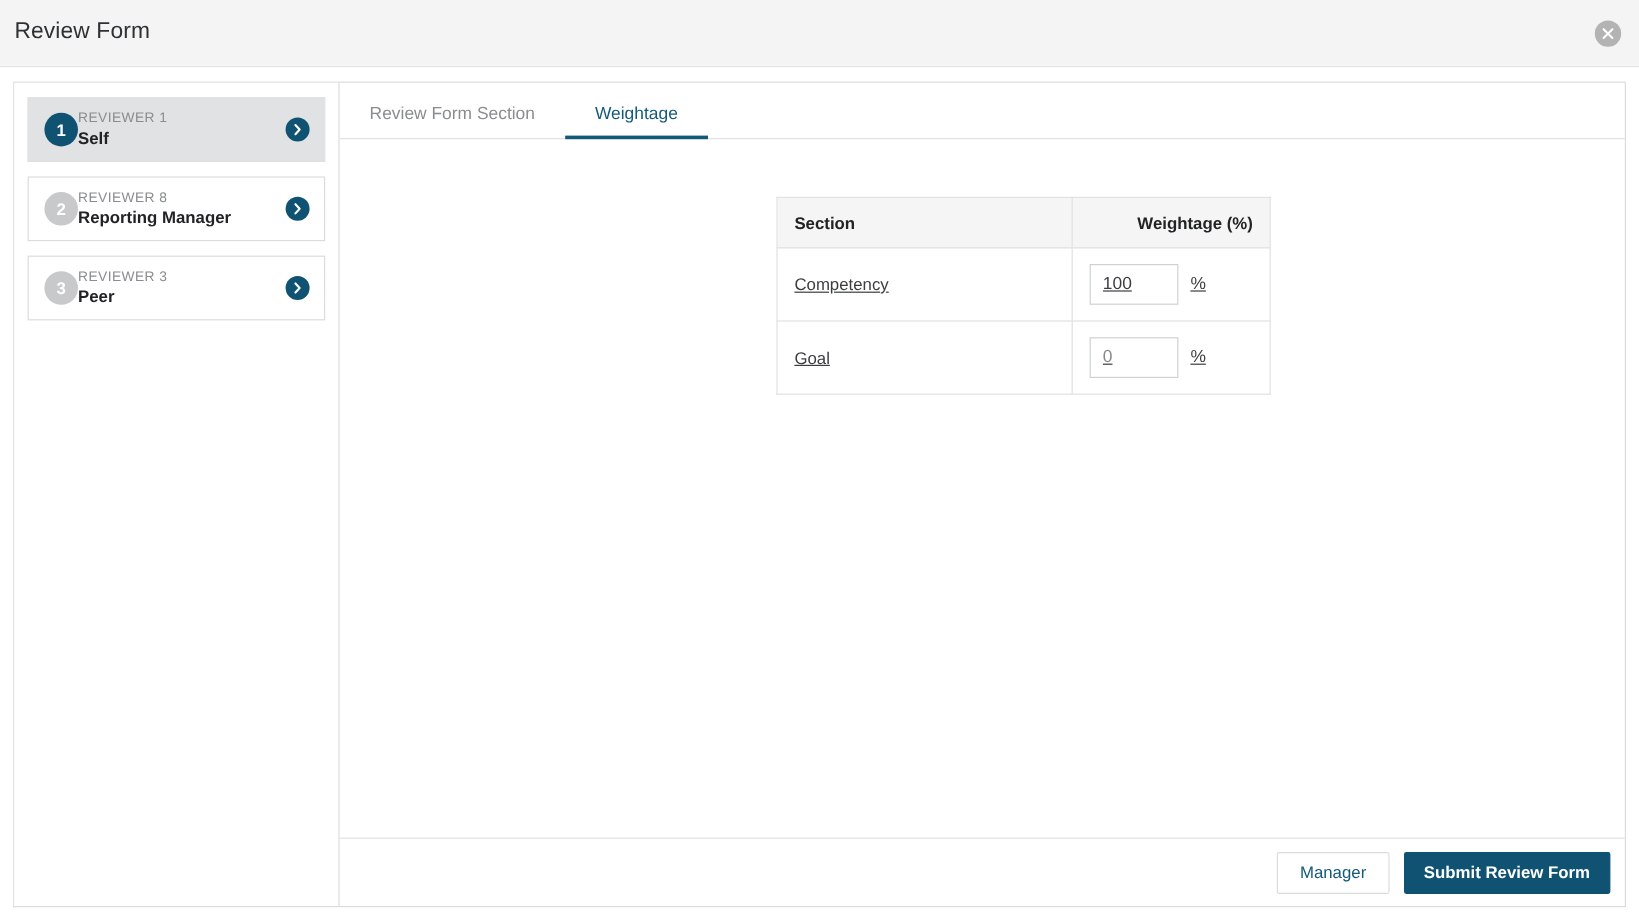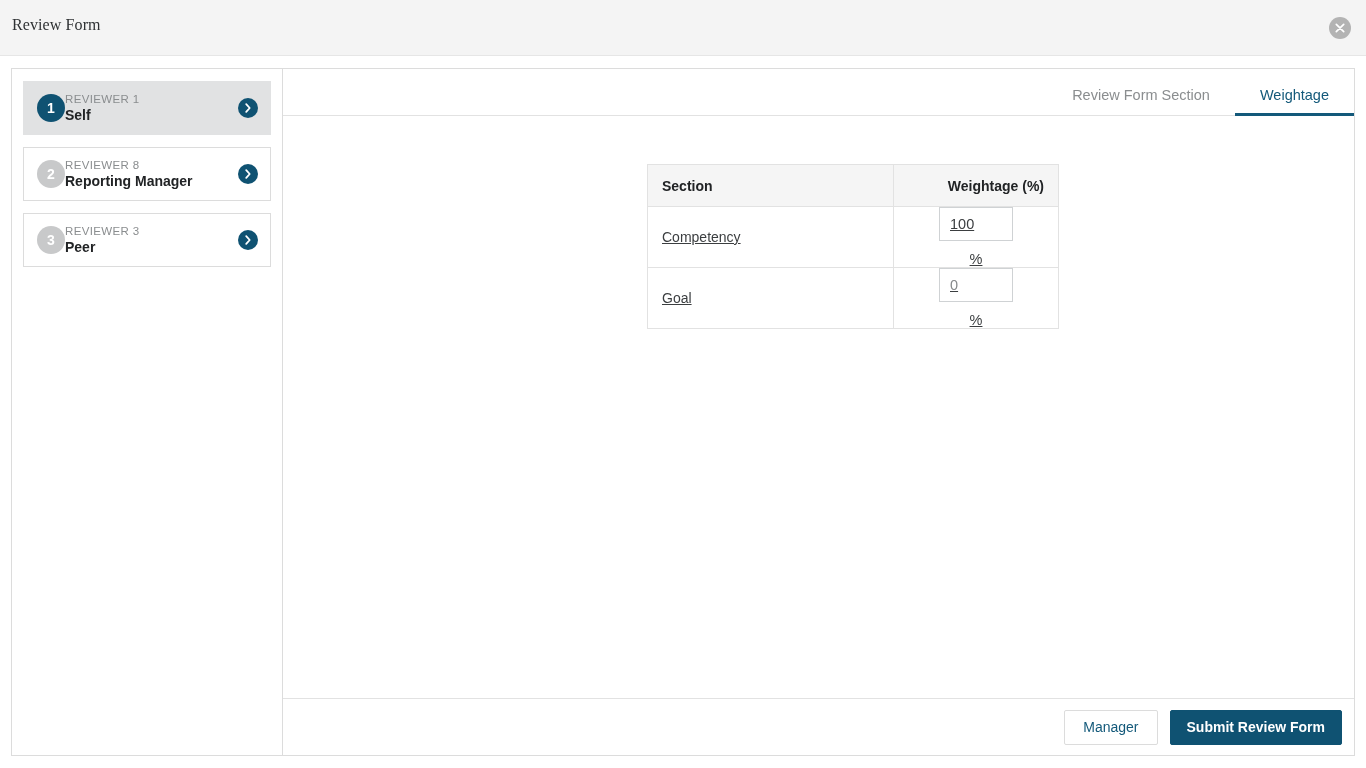--- a/index.html
+++ b/index.html
@@ -15,25 +15,24 @@
   .titlebar {
     position: absolute;
     left: 0; top: 0;
     width: 1366px; height: 56px;
     background: #f4f4f4;
     border-bottom: 1px solid #e6e6e6;
   }
   .titlebar-title {
     position: absolute;
     left: 12px; top: 16px;
-    font-size: 16px;
+    font-size: 19px;
     color: #2f3234;
     letter-spacing: .1px;
     white-space: nowrap;
-    font-family: Liberation Serif, serif;
   }
   .close-btn {
     position: absolute;
     right: 15px; top: 17px;
     width: 22px; height: 22px;
     border-radius: 50%;
     background: #b3b3b3;
     cursor: pointer;
   }
   .close-btn svg { display: block; }
@@ -123,21 +122,21 @@
     flex-direction: column;
   }
 
   
   .tabbar {
     height: 47px;
     flex: 0 0 47px;
     border-bottom: 1px solid #e2e2e2;
     display: flex;
     align-items: flex-end;
-    justify-content: flex-end;
+    justify-content: flex-start;
     gap: 0px;
   }
   .tab {
     font-size: 14.5px;
     padding: 0 25px 12px 25px;
     color: #8a8d8f;
     cursor: pointer;
     position: relative;
     white-space: nowrap;
   }
@@ -187,21 +186,20 @@
     height: 61px;
     padding: 0 14px;
     font-size: 14px;
     color: #3b3e40;
     text-decoration: underline;
   }
   .cell-input {
     display: flex;
     align-items: center;
     gap: 10px;
-    flex-direction: column;
   }
   .wt-input {
     width: 74px;
     height: 34px;
     border: 1px solid #cfd2d4;
     background: #ffffff;
     font-family: "Liberation Sans", sans-serif;
     font-size: 14.5px;
     color: #3b3e40;
     padding: 0 10px;

